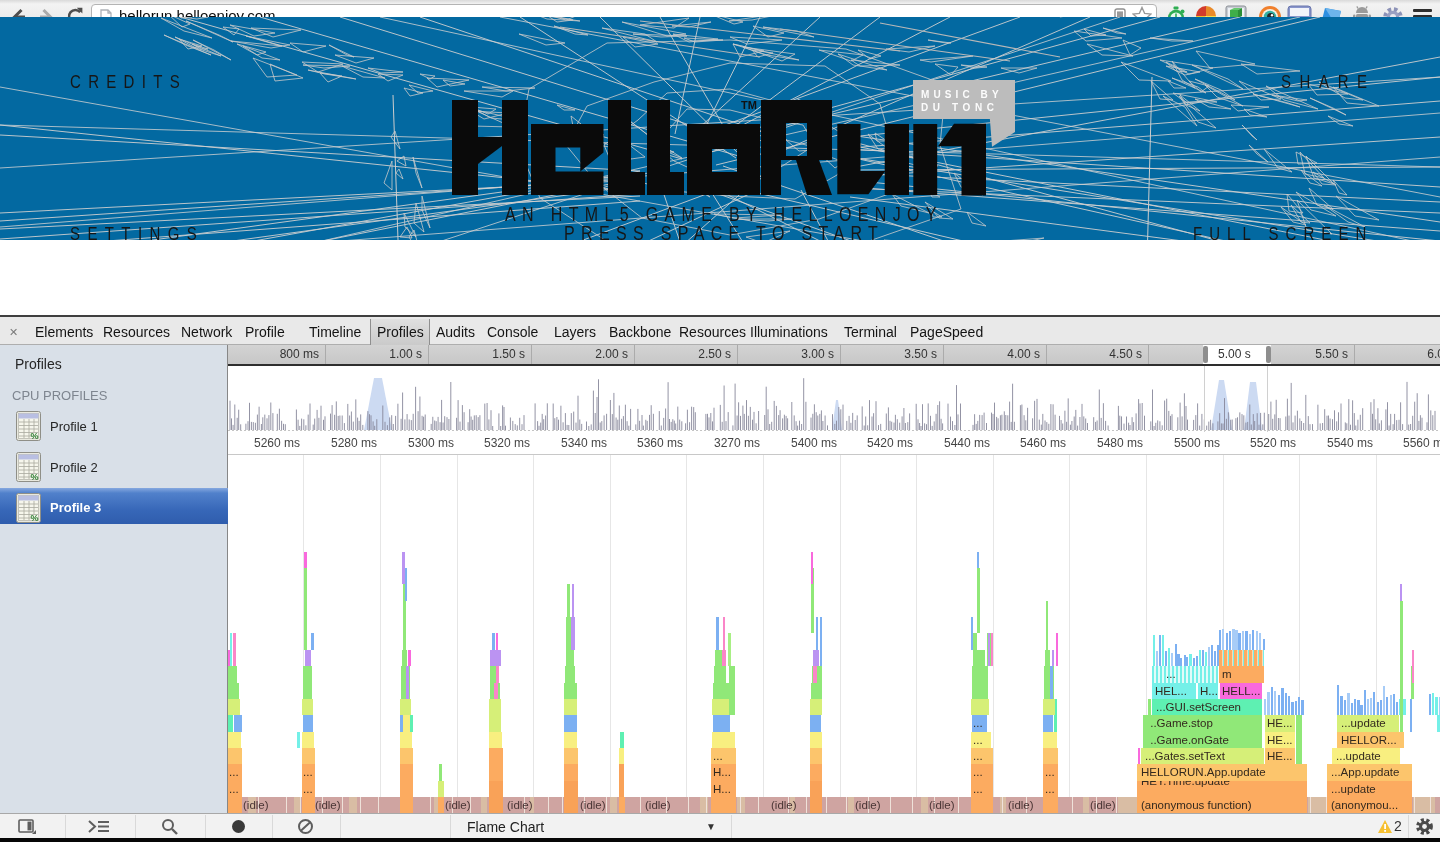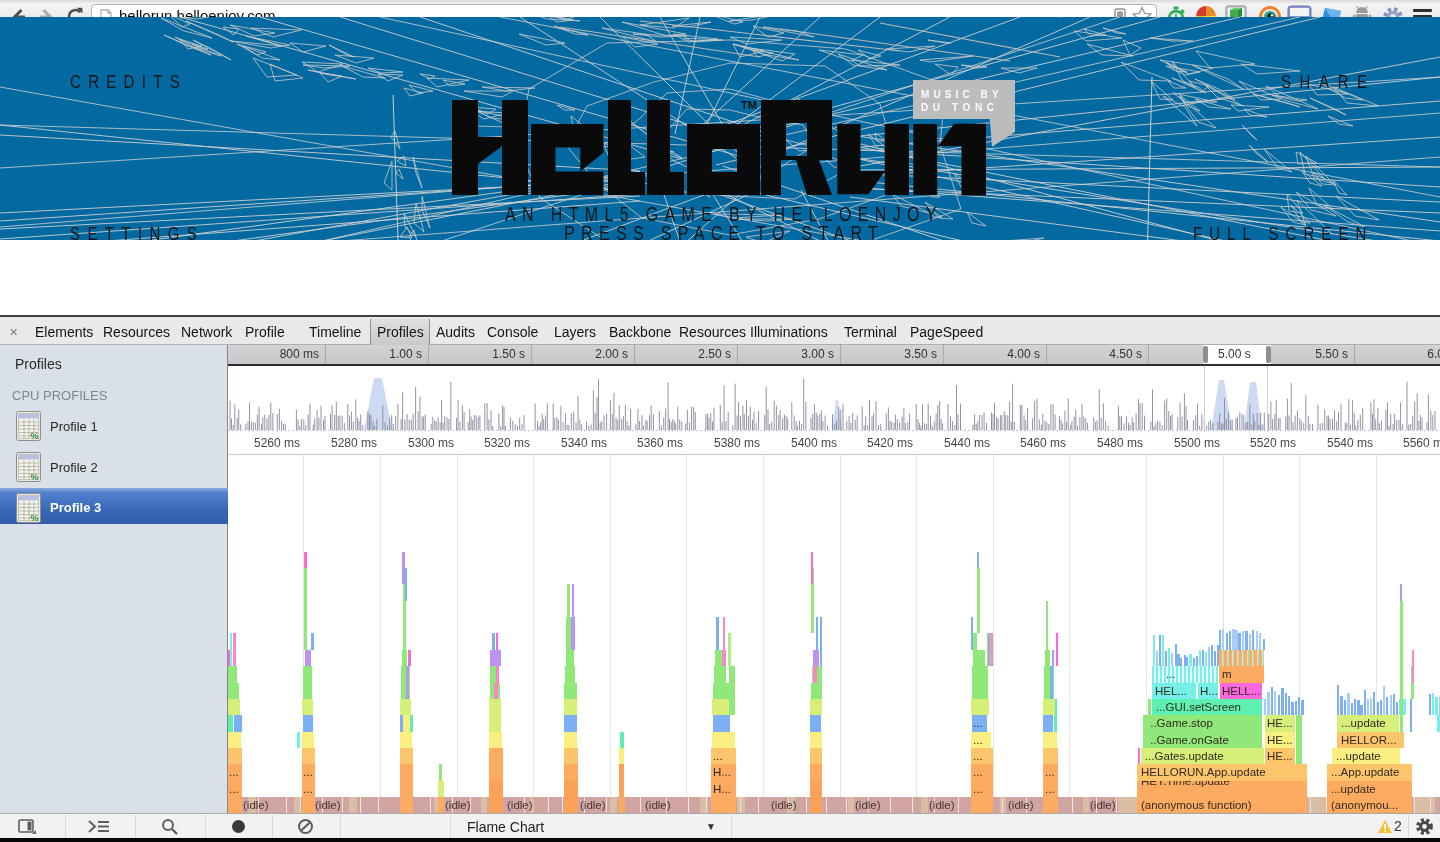--- a/index.html
+++ b/index.html
@@ -534,21 +534,21 @@
         <div class="abs" style="left:976px;top:0;width:1px;height:66px;background:#d0d0d0"></div>
         <div class="abs" style="left:1039px;top:0;width:1px;height:66px;background:#d0d0d0"></div>
       </div>
       <div id="ruler2">
         <div class="r2lab" style="right:1140px">5260 ms</div>
         <div class="r2lab" style="right:1063px">5280 ms</div>
         <div class="r2lab" style="right:986px">5300 ms</div>
         <div class="r2lab" style="right:910px">5320 ms</div>
         <div class="r2lab" style="right:833px">5340 ms</div>
         <div class="r2lab" style="right:757px">5360 ms</div>
-        <div class="r2lab" style="right:680px">5380 ms</div>
+        <div class="r2lab" style="right:680px">3270 ms</div>
         <div class="r2lab" style="right:603px">5400 ms</div>
         <div class="r2lab" style="right:527px">5420 ms</div>
         <div class="r2lab" style="right:450px">5440 ms</div>
         <div class="r2lab" style="right:374px">5460 ms</div>
         <div class="r2lab" style="right:297px">5480 ms</div>
         <div class="r2lab" style="right:220px">5500 ms</div>
         <div class="r2lab" style="right:144px">5520 ms</div>
         <div class="r2lab" style="right:67px">5540 ms</div>
         <div class="r2lab" style="right:-9px">5560 ms</div>
       </div>
@@ -782,21 +782,21 @@
         <div class="fbar" style="left:824.0px;top:195px;width:2.0px;height:16px;background:#bb93f2"></div>
         <div class="fbar" style="left:828.0px;top:178px;width:2.0px;height:33px;background:#f969dd"></div>
         <div class="fbar" style="left:818.0px;top:146px;width:2.0px;height:49px;background:#90e878"></div>
         <div class="fbar" style="left:909.0px;top:342px;width:170.0px;height:16px;background:#fcab60"></div>
         <div class="flab" style="left:913.0px;top:344px;width:150px">(anonymous function)</div>
         <div class="fbar" style="left:909.0px;top:326px;width:170.0px;height:16px;background:#fcab60"></div>
         <div class="flab" style="left:913.0px;top:320px;width:140px">HEY.Time.update</div>
         <div class="fbar" style="left:909.0px;top:309px;width:170.0px;height:17px;background:#fcc56c"></div>
         <div class="flab" style="left:913.0px;top:311px;width:150px">HELLORUN.App.update</div>
         <div class="fbar" style="left:913.0px;top:293px;width:123.0px;height:16px;background:#d6ef78"></div>
-        <div class="flab" style="left:917.0px;top:295px;width:110px">...Gates.update</div>
+        <div class="flab" style="left:917.0px;top:295px;width:110px">...Gates.setText</div>
         <div class="fbar" style="left:915.0px;top:277px;width:119.0px;height:16px;background:#90e878"></div>
         <div class="flab" style="left:919.0px;top:279px;width:110px">...Game.onGate</div>
         <div class="fbar" style="left:915.0px;top:260px;width:119.0px;height:17px;background:#90e878"></div>
         <div class="flab" style="left:919.0px;top:262px;width:110px">...Game.stop</div>
         <div class="fbar" style="left:924.0px;top:244px;width:110.0px;height:16px;background:#5ef0b2"></div>
         <div class="flab" style="left:928.0px;top:246px;width:104px">...GUI.setScreen</div>
         <div class="fbar" style="left:924.0px;top:228px;width:44.0px;height:16px;background:#74f0e8"></div>
         <div class="flab" style="left:927.0px;top:230px;width:40px">HEL...</div>
         <div class="fbar" style="left:970.0px;top:228px;width:20.0px;height:16px;background:#74f0e8"></div>
         <div class="flab" style="left:972.0px;top:230px;width:17px">H...</div>

